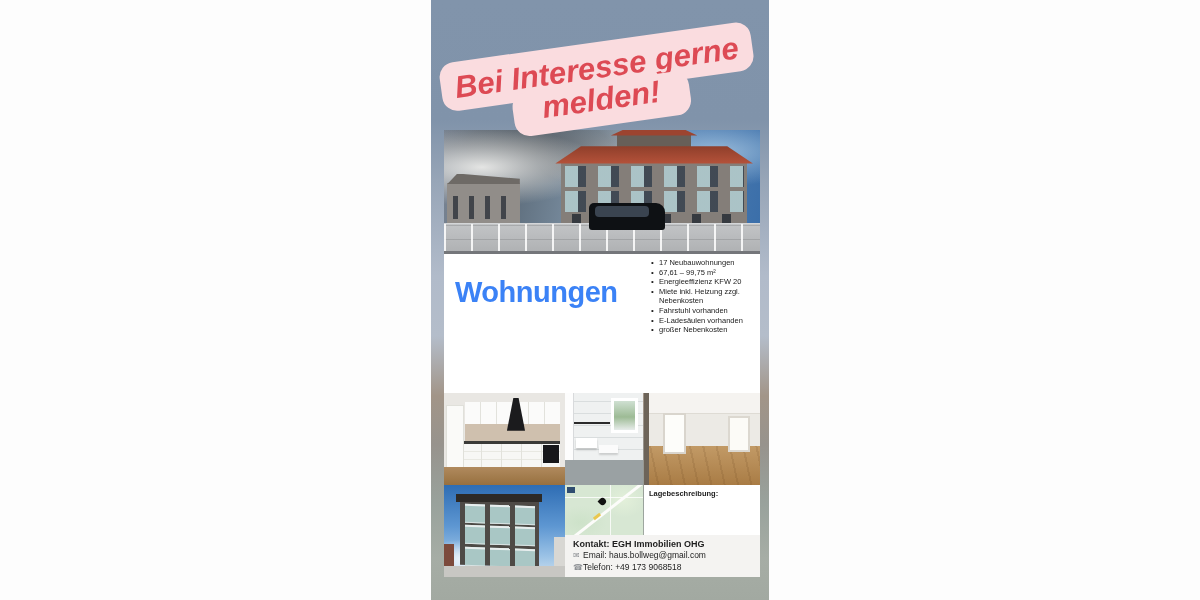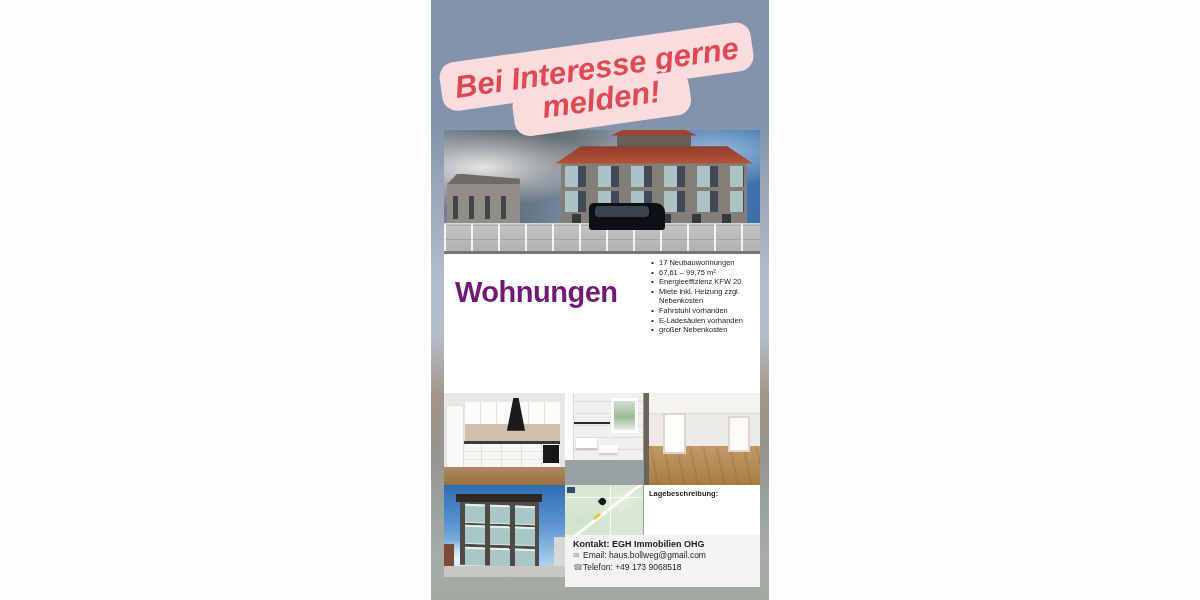--- a/index.html
+++ b/index.html
@@ -53,21 +53,21 @@
   .p1-floor.f1{top:6%;}
   .p1-floor.f2{top:47%;}
   .p1-ground{left:6%;right:6%;bottom:2%;height:14%;
     background:repeating-linear-gradient(90deg,rgba(40,46,54,.85) 0 9px,transparent 9px 30px);}
   .p1-car{left:46%;bottom:19%;width:24%;height:22%;background:#0e1114;border-radius:5px 9px 3px 3px;}
   .p1-car-glass{left:8%;right:22%;top:12%;height:38%;background:#3a4450;border-radius:4px;}
 
   
   .info-strip{position:absolute;left:13px;top:254px;width:316px;height:139px;background:#ffffff;}
   .title{margin:0;position:absolute;left:11px;top:16px;font-size:29px;font-weight:bold;
-    color:#701a75;line-height:45px;letter-spacing:-0.5px;}
+    color:#3b82f6;line-height:45px;letter-spacing:-0.5px;}
   .title span{display:block;}
   .bullets{position:absolute;left:206px;top:4px;width:107px;margin:0;padding:0;list-style:none;
     font-size:7.5px;line-height:9.6px;color:#222;}
   .bullets li{position:relative;padding-left:9px;}
   .bullets li::before{content:"•";position:absolute;left:1px;top:0;font-size:8px;}
 
   
   .photo-kitchen{left:13px;top:393px;width:121px;height:92px;background:#e9e7e3;}
   .k-floor{left:0;right:0;bottom:0;height:20%;background:linear-gradient(180deg,#b08a5e,#97703f);}
   .k-tall{left:2%;top:13%;width:13%;height:67%;background:#fafaf8;border:1px solid #e0e0da;}
@@ -130,21 +130,21 @@
   .m-marker{left:44%;top:26%;width:7px;height:7px;background:#121212;border-radius:50% 50% 50% 0;
     transform:rotate(45deg);}
 
   
   .lage{position:absolute;left:213px;top:485px;width:116px;height:50px;background:#ffffff;
     padding:4px 5px;box-sizing:border-box;font-size:7.5px;line-height:9.2px;color:#222;}
   .lage-head{font-weight:bold;}
   .lage b{font-weight:bold;}
 
   
-  .contact{position:absolute;left:134px;top:535px;width:195px;height:52px;background:#f4f3f1;
+  .contact{position:absolute;left:134px;top:535px;width:195px;height:42px;background:#f4f3f1;
     padding:4px 0 0 8px;box-sizing:border-box;color:#1d1d1d;}
   .c-head{font-size:9px;font-weight:bold;line-height:11px;}
   .c-line{font-size:8.5px;line-height:10.5px;}
   .c-icon{display:inline-block;width:10px;color:#8f9296;font-size:8px;
     font-family:"DejaVu Sans",sans-serif;}
 </style>
 </head>
 <body>
 
 <div class="canvas">

